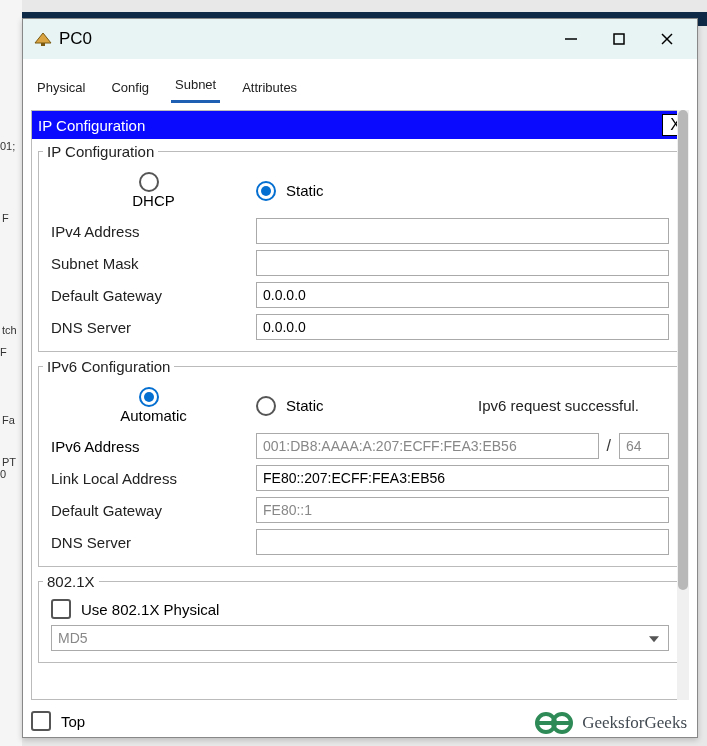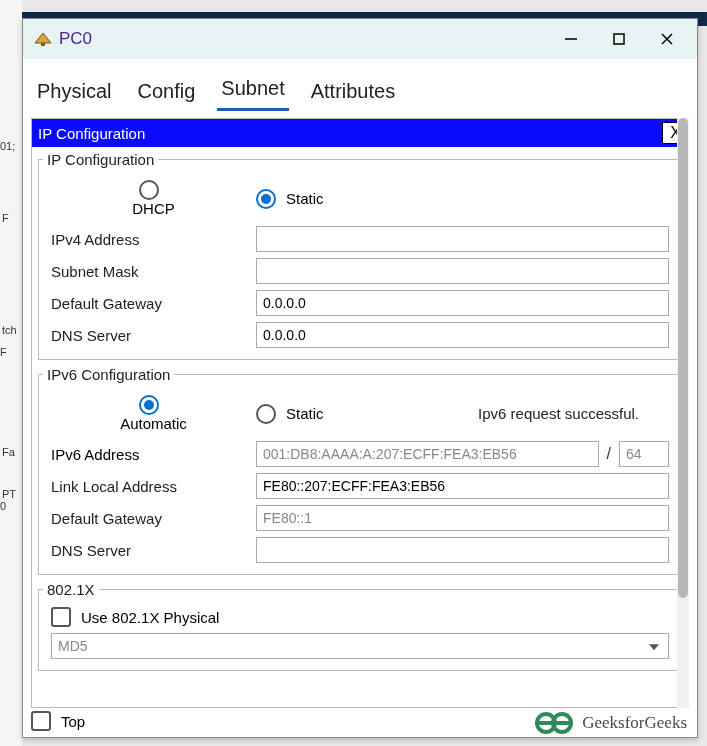--- a/index.html
+++ b/index.html
@@ -7,27 +7,27 @@
   .backdrop-bar { position: absolute; top: 12px; left: 0; right: 0; height: 14px; background: #0e2a47; }
   .backdrop-left { position: absolute; top: 0; left: 0; width: 22px; bottom: 0; background: #f5f5f5; font-size: 11px; padding-top: 140px; color: #333; }
   .bl-item { margin-top: 60px; padding-left: 2px; }
 
   .window {
     position: absolute; top: 18px; left: 22px; width: 676px; height: 720px;
     background: #fff; border: 1px solid #888; box-shadow: 0 2px 6px rgba(0,0,0,0.2);
   }
   .titlebar { height: 40px; background: #e8f3f3; display: flex; align-items: center; padding: 0 6px 0 10px; }
   .titlebar .icon { width: 20px; height: 20px; margin-right: 6px; }
-  .titlebar .title { font-size: 17px; color: #4c1d95; flex: 1; }
+  .titlebar .title { font-size: 17px; color: #000000; flex: 1; }
   .winbtns { display: flex; gap: 0; }
   .winbtn { width: 48px; height: 40px; display: flex; align-items: center; justify-content: center; font-size: 18px; cursor: pointer; }
   .winbtn svg { width: 14px; height: 14px; }
 
   .tabs { display: flex; align-items: flex-end; padding: 14px 10px 0 10px; gap: 18px; border-bottom: 1px solid transparent; }
-  .tab { font-size: 20px; color: #222; padding: 4px 4px 8px 4px; cursor: pointer; }
+  .tab { font-size: 13px; color: #222; padding: 4px 4px 8px 4px; cursor: pointer; }
   .tab.active { border-bottom: 3px solid #1e5fb4; }
 
   .panel-wrap { position: relative; margin: 6px 8px 0 8px; height: 600px; }
   .panel { border: 1px solid #bbb; height: 590px; overflow: hidden; }
   .panel-header {
     background: #0a0aff; color: #fff; font-size: 15px; padding: 3px 0 3px 6px;
     display: flex; align-items: center; justify-content: space-between;
   }
   .panel-close {
     background: #fff; color: #000; width: 26px; height: 22px; text-align: center;
@@ -86,21 +86,21 @@
 </style>
 </head>
 <body>
 
 <div class="backdrop-bar"></div>
 <div class="backdrop-left">
   <div>01;</div>
   <div class="bl-item">F</div>
   <div class="bl-item" style="margin-top:100px">tch</div>
   <div style="margin-top:10px">F</div>
-  <div class="bl-item" style="margin-top:88px">Fa</div>
+  <div class="bl-item" style="margin-top:56px">Fa</div>
   <div class="bl-item" style="margin-top:30px">PT</div>
   <div>0</div>
 </div>
 
 <div class="window">
   <div class="titlebar">
     <span class="icon">
       <svg viewBox="0 0 20 20">
           <polygon points="2,14 10,4 18,14" fill="#d9a441" stroke="#7a5a12" stroke-width="1"></polygon>
           <rect x="8" y="14" width="4" height="3" fill="#7a5a12"></rect>

